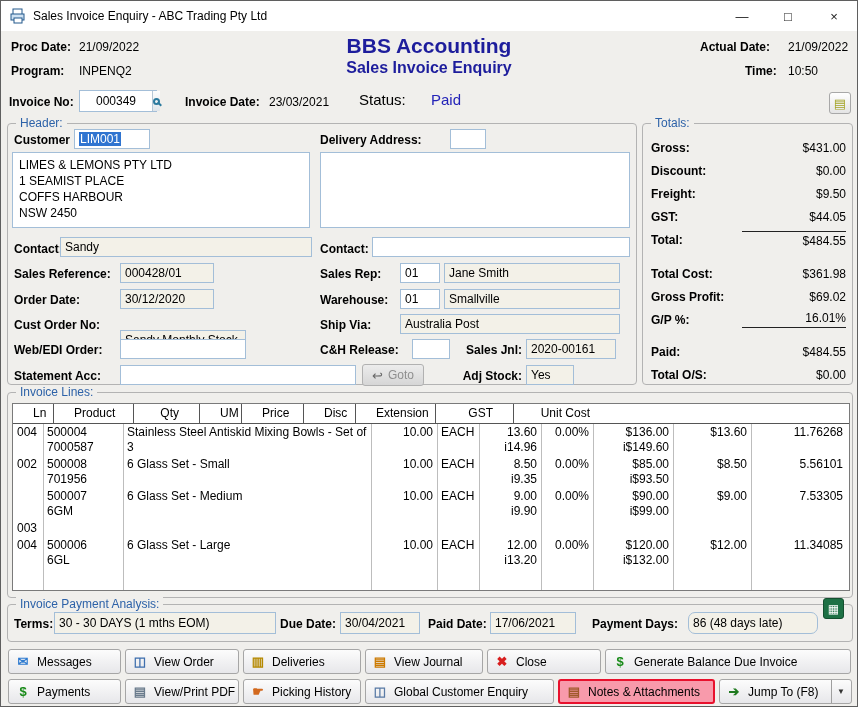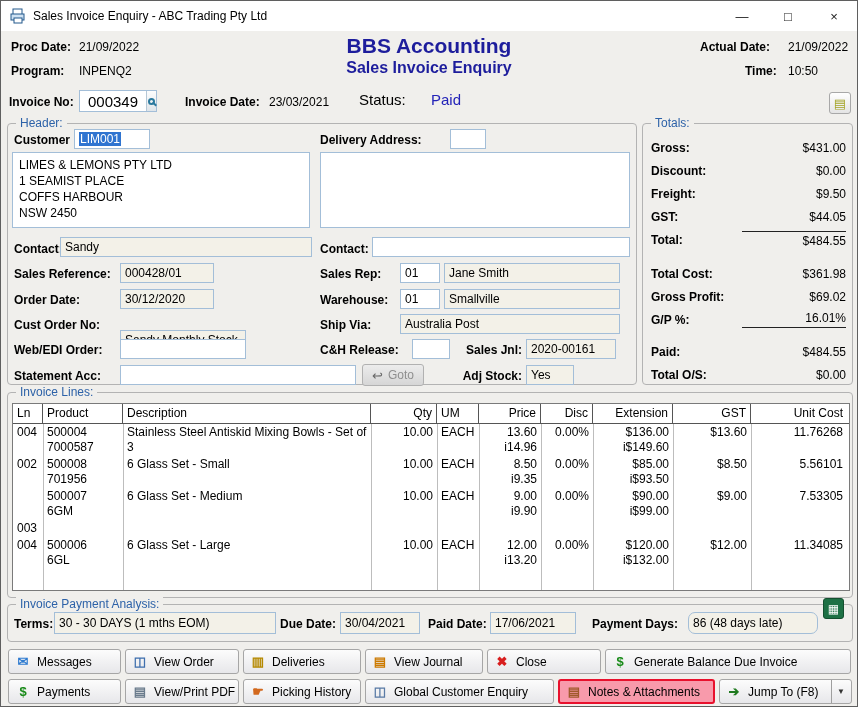--- a/index.html
+++ b/index.html
@@ -21,41 +21,41 @@
   .status-lbl{position:absolute;font-size:15px;color:#000;}
   .status-val{position:absolute;font-size:15px;color:#2323b8;}
   .group{position:absolute;border:1px solid #b3b3b3;border-radius:4px;}
   .group-title{position:absolute;top:-8px;left:8px;background:#f0efec;padding:0 4px;font-size:12px;color:#2d62a8;white-space:nowrap;}
   input.fld,.fld{position:absolute;border:1px solid #a3bed8;background:#fff;font-family:"Liberation Sans",sans-serif;font-size:12px;color:#000;padding:1px 4px;}
   .fld.cream{background:#f3f1e8;}
   .areabox{position:absolute;border:1px solid #a3bed8;background:#fff;font-size:12px;line-height:16px;padding:4px 6px;white-space:pre-line;color:#000;}
   .seltext{background:#2f74d0;color:#fff;font-size:12px;padding:0 1px;line-height:16px;}
   
   .combo{position:absolute;border:1px solid #a3bed8;background:#fff;display:flex;align-items:center;}
-  .combo .ctext{flex:1;font-size:15px;padding:0 8px;}
+  .combo .ctext{flex:1;font-size:12px;padding:0 16px;}
   .mag-btn{width:18px;align-self:stretch;background:linear-gradient(#fdfdfd,#dfe5ea);border-left:1px solid #b5c7d6;display:flex;align-items:center;justify-content:center;cursor:default;}
   .mag-glass{width:7px;height:7px;border:2px solid #2b7a9e;border-radius:50%;position:relative;}
   .mag-glass::after{content:"";position:absolute;width:5px;height:2px;background:#2b7a9e;right:-4px;bottom:-2px;transform:rotate(45deg);}
   
   .icon-btn{position:absolute;display:flex;align-items:center;justify-content:center;border:1px solid #a8a8a8;border-radius:3px;background:linear-gradient(#ffffff,#e4e4e4);font-size:13px;cursor:default;}
   .excel-btn{background:#1e7145;border:1px solid #14502f;color:#fff;font-size:12px;}
   
   .goto-btn{position:absolute;display:flex;align-items:center;justify-content:center;gap:5px;background:linear-gradient(#ececec,#d6d6d6);border:1px solid #b1b1b1;border-radius:3px;font-size:12px;color:#8f8f8f;cursor:default;}
   .goto-btn .gicon{color:#666;font-size:13px;}
   
   .t-section{padding:0 6px 0 8px;}
   .t-row{height:23px;display:flex;align-items:center;justify-content:space-between;}
   .t-lbl{font-size:12px;font-weight:bold;color:#000;}
   .t-val{font-size:12px;color:#000;min-width:104px;text-align:right;}
   .t-row.rule-above .t-val{border-top:1px solid #222;padding-top:2px;}
   .t-row.rule-below .t-val{border-bottom:1px solid #222;padding-bottom:2px;}
   
   .grid{position:absolute;left:4px;top:10px;width:838px;height:188px;background:#fff;border:1px solid #7a7a7a;font-size:12px;}
   .grid-header{display:flex;height:20px;border-bottom:1px solid #555;}
-  .gh-cell{flex:none;padding:2px 4px;border-right:1px solid #555;overflow:hidden;white-space:nowrap;}
+  .gh-cell{flex:none;padding:2px 20px;border-right:1px solid #555;overflow:hidden;white-space:nowrap;}
   .gh-cell:last-child{border-right:none;}
   .grid-body{position:absolute;top:20px;left:0;right:0;bottom:0;overflow:hidden;}
   .g-sep{position:absolute;top:0;bottom:0;width:1px;background:#bdbdbd;}
   .g-row{display:flex;min-height:31px;position:relative;}
   .g-cell{flex:none;padding:1px 4px;line-height:15px;overflow:hidden;}
   .a-r{text-align:right;}
   .a-l{text-align:left;}
   
   .btnrow{position:absolute;display:flex;gap:4px;}
   .btn{height:25px;display:flex;align-items:center;gap:6px;padding:0 6px;background:linear-gradient(#fcfcfc,#e7e7ea);border:1px solid #a6a6a6;border-radius:3px;font-size:12px;color:#000;cursor:default;}
@@ -217,21 +217,20 @@
         </div>
       </div>
   </div>
 
   <div class="group" style="left:6px;top:391px;width:846px;height:206px" data-name="invoice-lines-group">
     <span class="group-title" data-name="invoice-lines-group-title">Invoice Lines:</span>
     <div class="grid" data-name="invoice-lines-grid">
       <div class="grid-header" data-name="grid-header">
           <div class="gh-cell a-l" data-name="column-header" style="width: 30px;">Ln</div>
           <div class="gh-cell a-l" data-name="column-header" style="width: 80px;">Product</div>
-          <div class="gh-cell a-l" data-name="column-header" style="width: 248px;">Description</div>
           <div class="gh-cell a-r" data-name="column-header" style="width: 66px;">Qty</div>
           <div class="gh-cell a-l" data-name="column-header" style="width: 42px;">UM</div>
           <div class="gh-cell a-r" data-name="column-header" style="width: 62px;">Price</div>
           <div class="gh-cell a-r" data-name="column-header" style="width: 52px;">Disc</div>
           <div class="gh-cell a-r" data-name="column-header" style="width: 80px;">Extension</div>
           <div class="gh-cell a-r" data-name="column-header" style="width: 78px;">GST</div>
           <div class="gh-cell a-r" data-name="column-header" style="width: 96px;">Unit Cost</div>
         </div>
       <div class="grid-body" data-name="grid-body">
           <div class="g-row" data-name="invoice-line-row">

